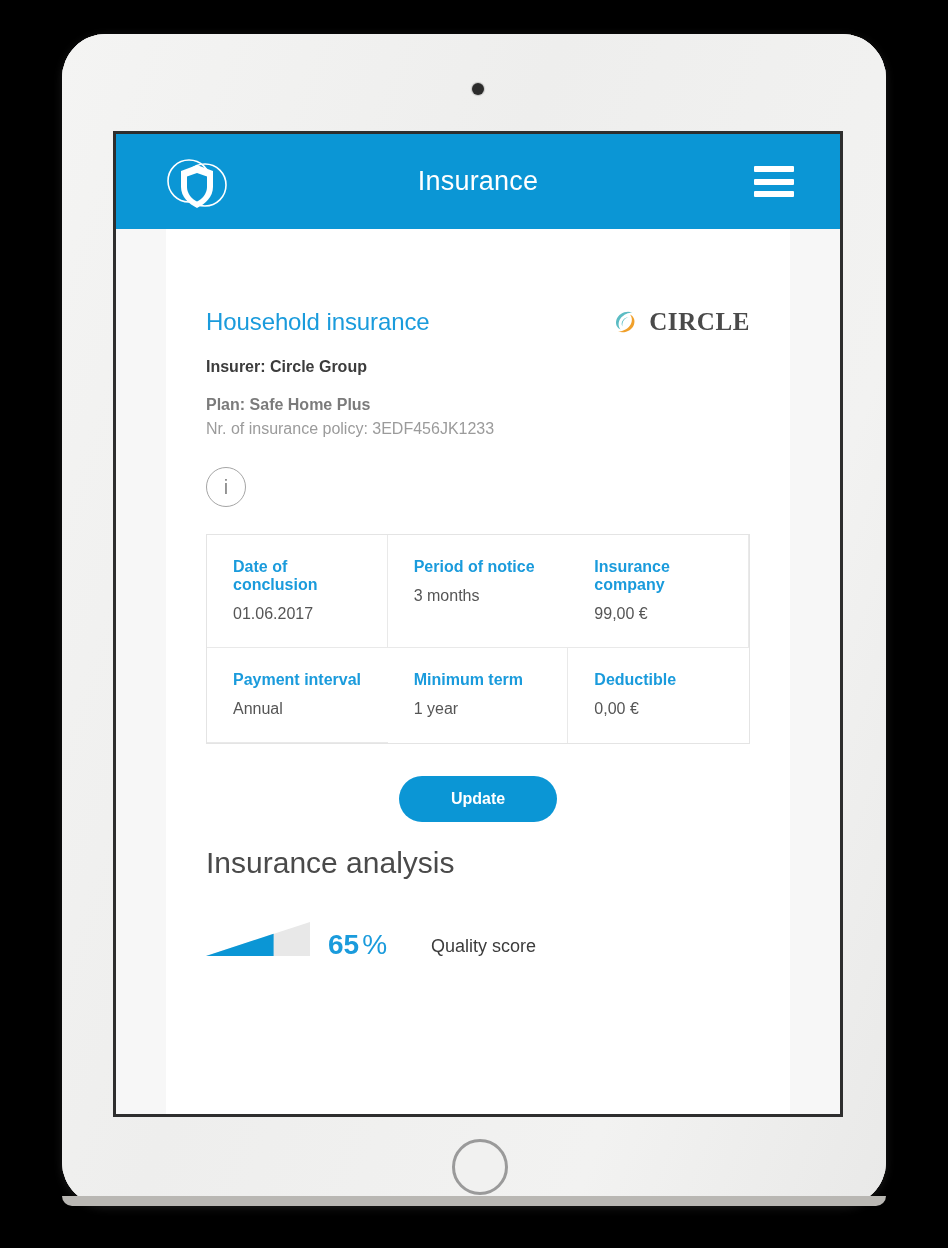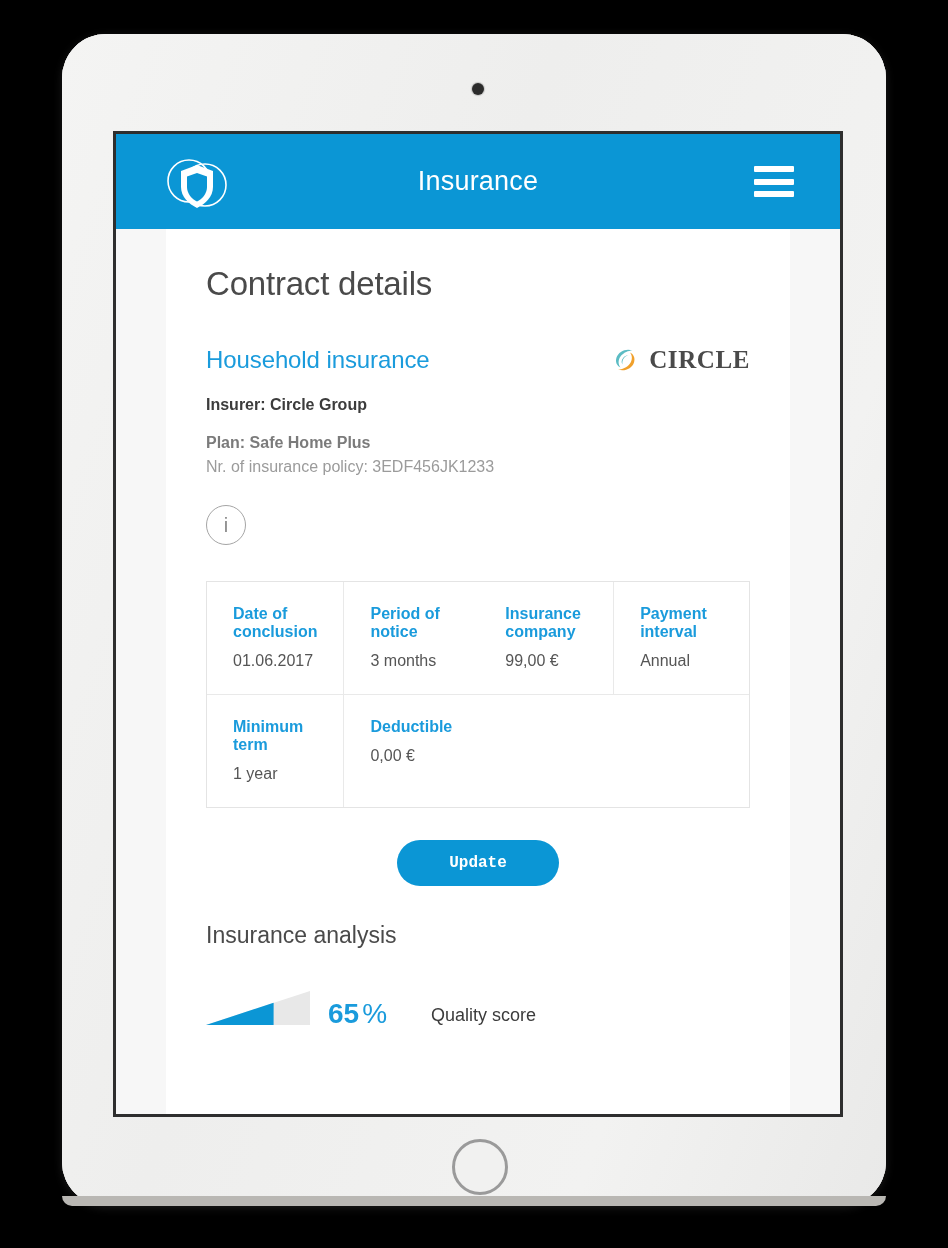--- a/index.html
+++ b/index.html
@@ -221,24 +221,24 @@
   }
   .info-text {
     font-size: 16px;
     line-height: 1.58;
     color: #636363;
     max-width: 470px;
   }
 
   
   .details-table {
-    margin-top: 36px;
+    margin-top: 27px;
     border: 1px solid #e4e4e4;
     display: grid;
-    grid-template-columns: 1fr 1fr 1fr 1fr;
+    grid-template-columns: 1fr 1fr 1fr;
   }
   .cell {
     padding: 23px 26px 24px 26px;
     border-right: 1px solid #e9e9e9;
     border-bottom: 1px solid #e9e9e9;
     box-sizing: border-box;
   }
   .cell:nth-child(2n) { border-right: none; }
   .cell:nth-last-child(-n+2) { border-bottom: none; }
   .cell-label {
@@ -255,33 +255,33 @@
   
   .btn-row {
     display: flex;
     justify-content: center;
     margin-top: 32px;
   }
   .update-btn {
     border: none;
     background: #0b96d5;
     color: #ffffff;
-    font-family: Liberation Mono, monospace;
+    font-family: Liberation Sans, sans-serif;
     font-size: 16px;
     font-weight: 700;
     padding: 0 52px;
     height: 46px;
     border-radius: 23px;
     cursor: pointer;
   }
 
   
   h2.section-title {
-    margin: 36px 0 0 0;
-    font-size: 23px;
+    margin: 24px 0 0 0;
+    font-size: 30px;
     font-weight: 500;
     color: #4a4a4a;
   }
   .score-row {
     display: flex;
     align-items: flex-end;
     margin-top: 42px;
     gap: 0;
   }
   .gauge {
@@ -338,21 +338,20 @@
         <span></span>
         <span></span>
         <span></span>
       </div>
     </div>
 
     <div class="page-body">
       <div class="content-card">
         <div class="inner">
 
-          <h1 class="page-title">Contract details</h1>
 
           <div class="product-row">
             <div class="product-name">Household insurance</div>
             <div class="insurer-logo">
               <span class="mark">
                 <svg viewBox="0 0 30 30" width="30" height="30" aria-hidden="true">
                   <path d="M22.5 5.5 C16 3 8.5 6.5 6.5 12.5 C5 17 7 21 10.5 22.5 C8 19.5 8 15 10.5 11.5 C13.5 7.5 18.5 5.5 22.5 5.5 Z" fill="#5bbcc4"></path>
                   <path d="M8 24.5 C14.5 27 22 23.5 24 17.5 C25.5 13 23.5 9 20 7.5 C22.5 10.5 22.5 15 20 18.5 C17 22.5 12 24.5 8 24.5 Z" fill="#f0a02b"></path>
                   <path d="M12.5 19.5 C11 17.5 11.5 14.5 13.5 12.5 C15.5 10.5 18 10 19.5 11 C18 10 15.5 11 14 13 C12.5 15 12 17.5 12.5 19.5 Z" fill="#5bbcc4"></path>
                 </svg>

